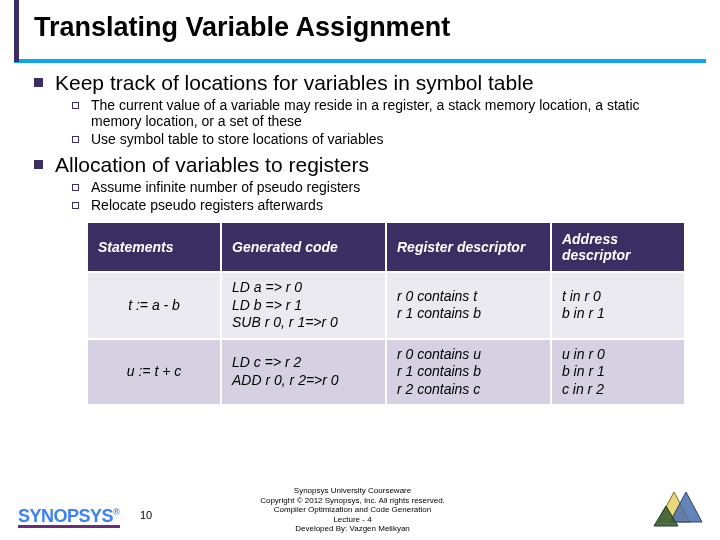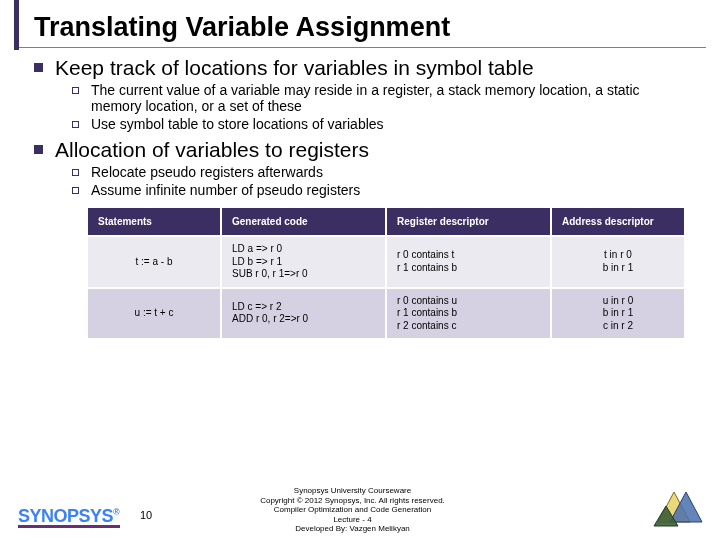--- a/index.html
+++ b/index.html
@@ -6,22 +6,22 @@
   body {
     width: 720px;
     height: 540px;
     background: #fff;
     font-family: Arial, Helvetica, sans-serif;
     color: #000;
     position: relative;
     overflow: hidden;
   }
   .title-area {
-    padding: 12px 0 4px 20px;
-    border-bottom: 1px solid #0ea5e9;
+    padding: 12px 0 16px 20px;
+    border-bottom: 4px solid #0ea5e9;
     margin: 0 14px 8px 14px;
     position: relative;
   }
   .title-area::before {
     content: "";
     position: absolute;
     left: 0; top: 0; bottom: -3px;
     width: 5px;
     background: #3B2E63;
   }
@@ -56,42 +56,43 @@
     width: 7px; height: 7px;
     border: 1px solid #3B2E63;
     margin-top: 5px;
     margin-right: 12px;
     flex: 0 0 auto;
   }
   table.codegen {
     border-collapse: collapse;
     margin: 8px 0 0 58px;
     width: 600px;
-    font-size: 10px;
+    font-size: 14px;
+    font-style: italic;
   }
   table.codegen th {
     background: #3B2E63;
     color: #fff;
     text-align: left;
     font-weight: bold;
     padding: 8px 10px;
     border: 2px solid #fff;
   }
   table.codegen td {
     padding: 6px 10px;
     border: 2px solid #fff;
     vertical-align: middle;
     line-height: 1.25;
   }
   table.codegen tbody tr:nth-child(odd) td { background: #ECEAF1; }
   table.codegen tbody tr:nth-child(even) td { background: #D6D1E2; }
   .col-stmt { width: 130px; text-align: center; }
   .col-gen  { width: 160px; }
   .col-reg  { width: 160px; }
-  .col-addr { width: 130px; text-align: center; }
+  .col-addr { width: 130px; }
   .footer {
     position: absolute;
     bottom: 6px;
     left: 0; right: 15px;
     text-align: center;
     font-size: 8px;
     line-height: 1.2;
   }
   .pagenum {
     position: absolute;
@@ -147,25 +148,25 @@
     <div class="sm-bullet"></div>
     <div>Use symbol table to store locations of variables</div>
   </div>
 
   <div class="lvl1">
     <div class="sq-bullet"></div>
     <div class="lvl1-text">Allocation of variables to registers</div>
   </div>
   <div class="lvl2">
     <div class="sm-bullet"></div>
+    <div>Assume infinite number of pseudo registers</div>
+  </div>
+  <div class="lvl2">
+    <div class="sm-bullet"></div>
     <div>Relocate pseudo registers afterwards</div>
-  </div>
-  <div class="lvl2">
-    <div class="sm-bullet"></div>
-    <div>Assume infinite number of pseudo registers</div>
   </div>
 
   <table class="codegen">
     <thead>
       <tr>
         <th class="col-stmt">Statements</th>
         <th class="col-gen">Generated code</th>
         <th class="col-reg">Register descriptor</th>
         <th class="col-addr">Address descriptor</th>
       </tr>

